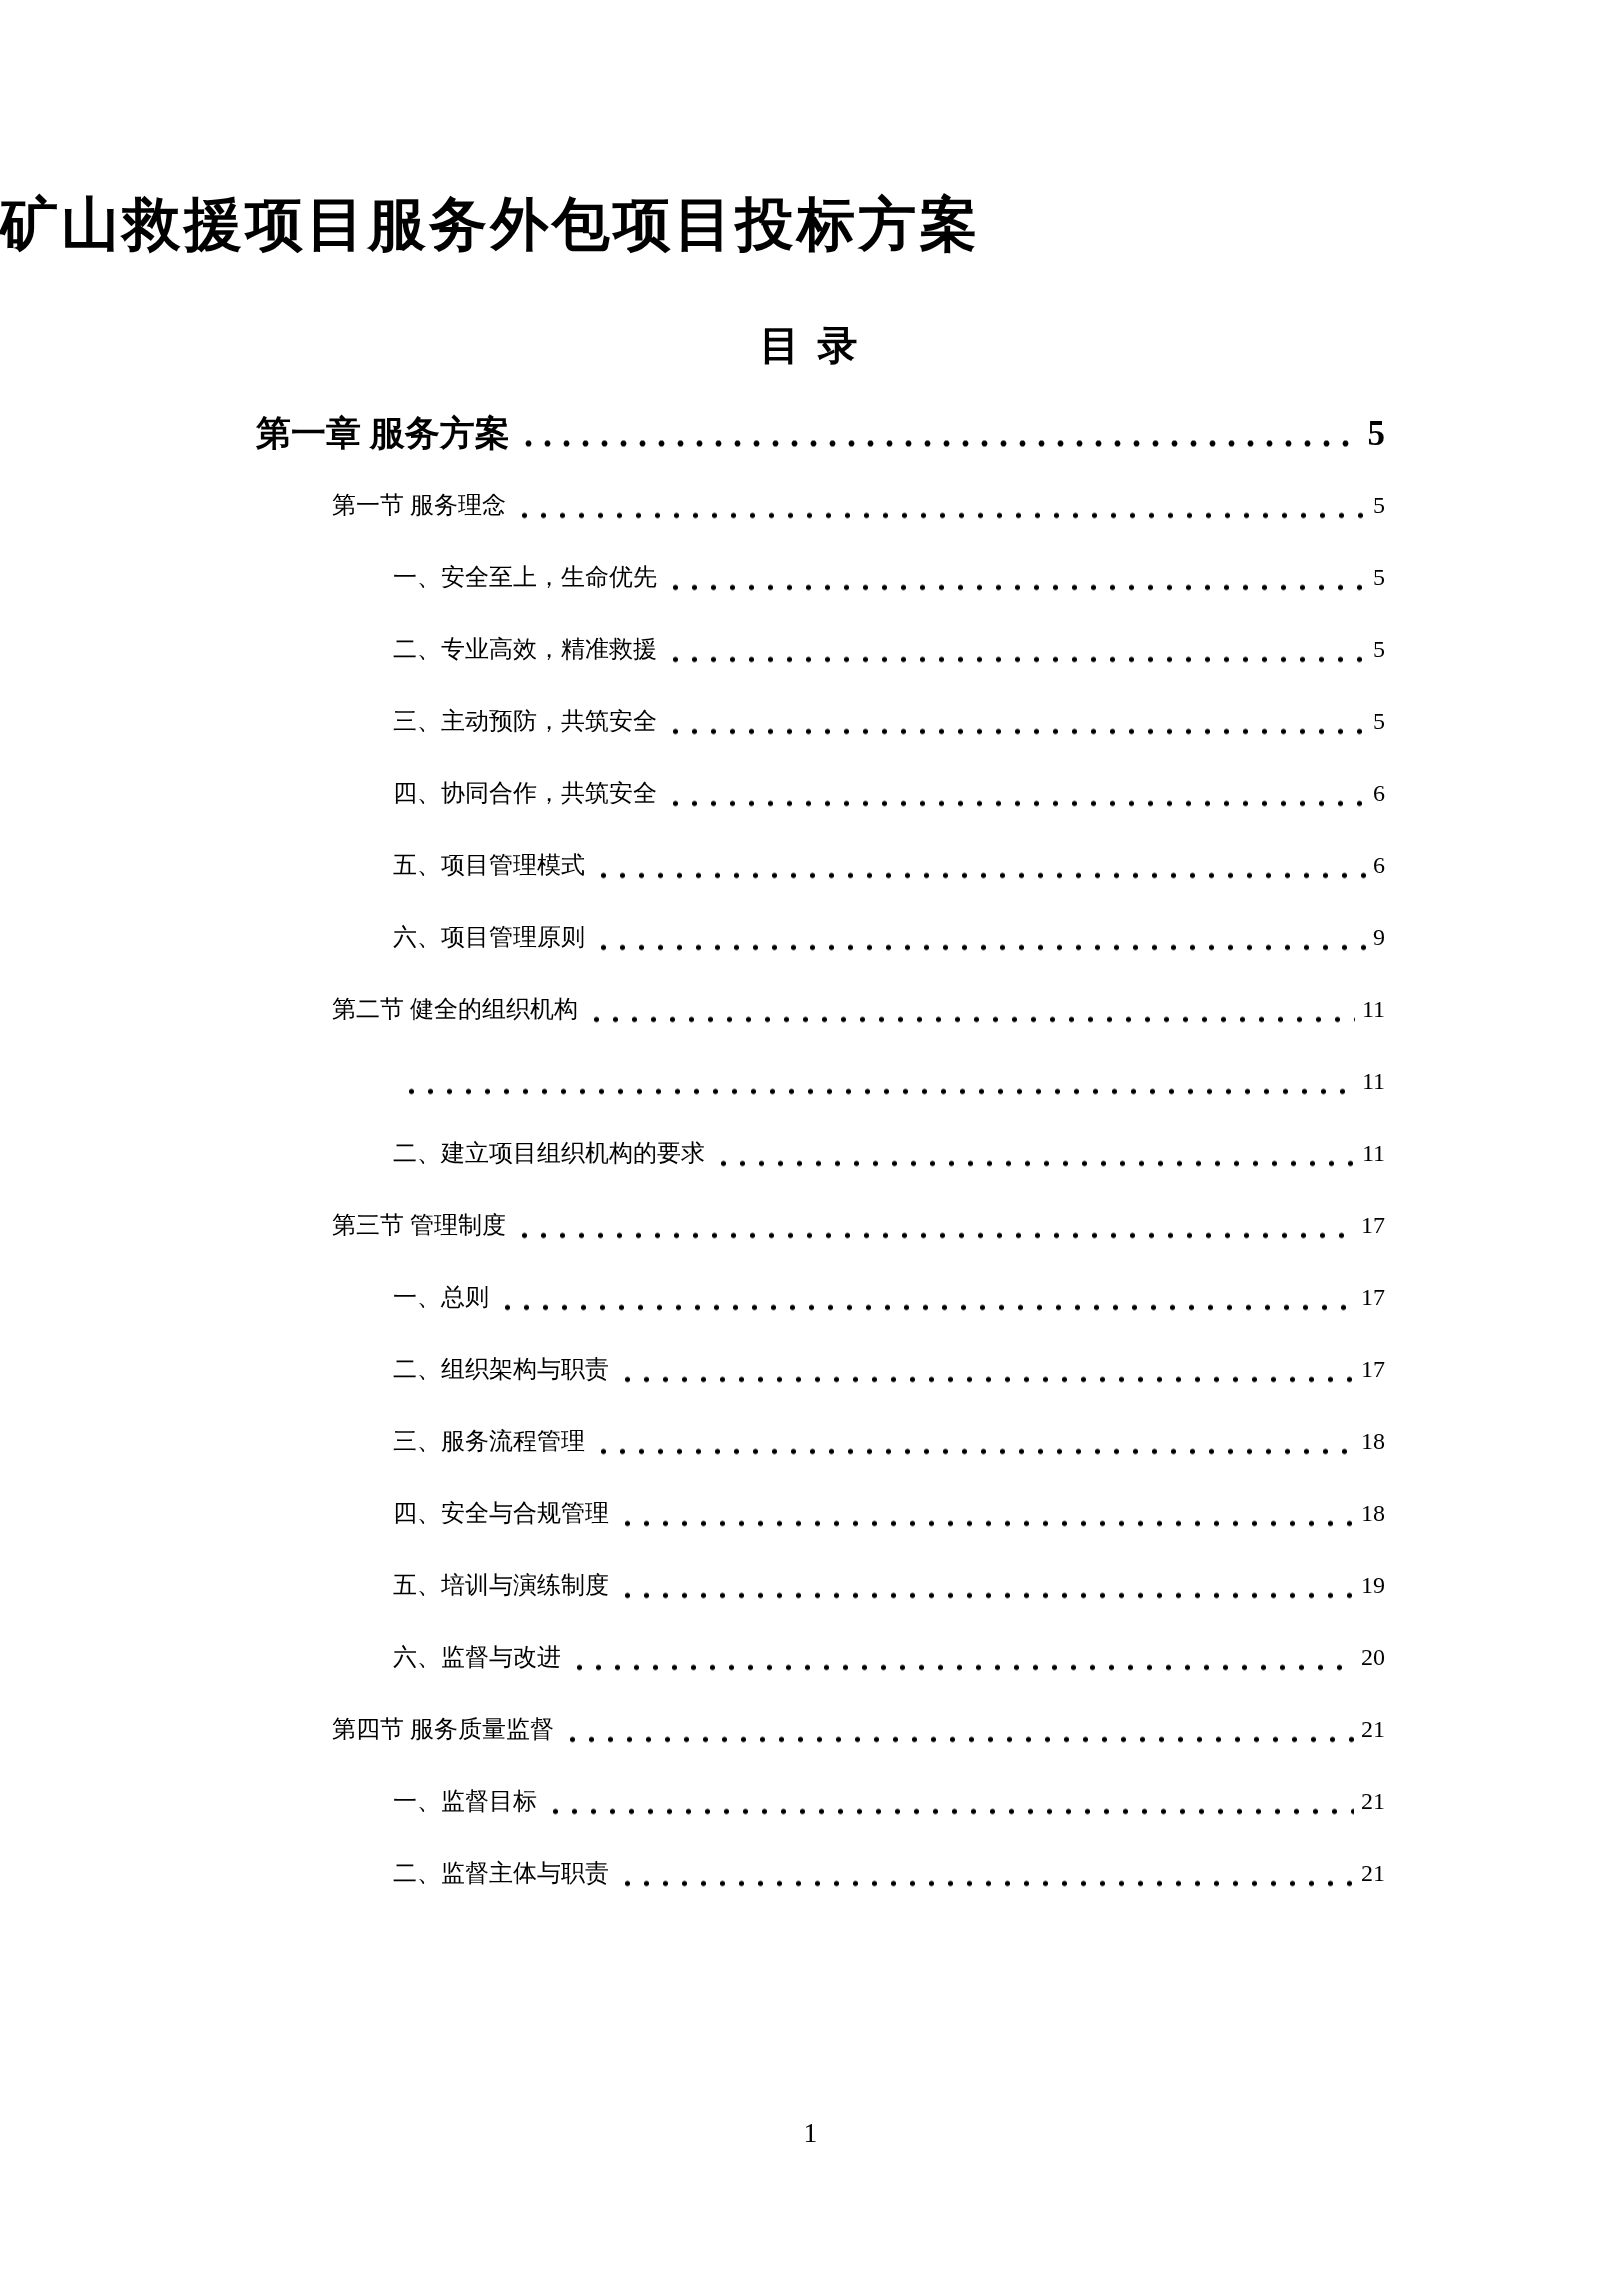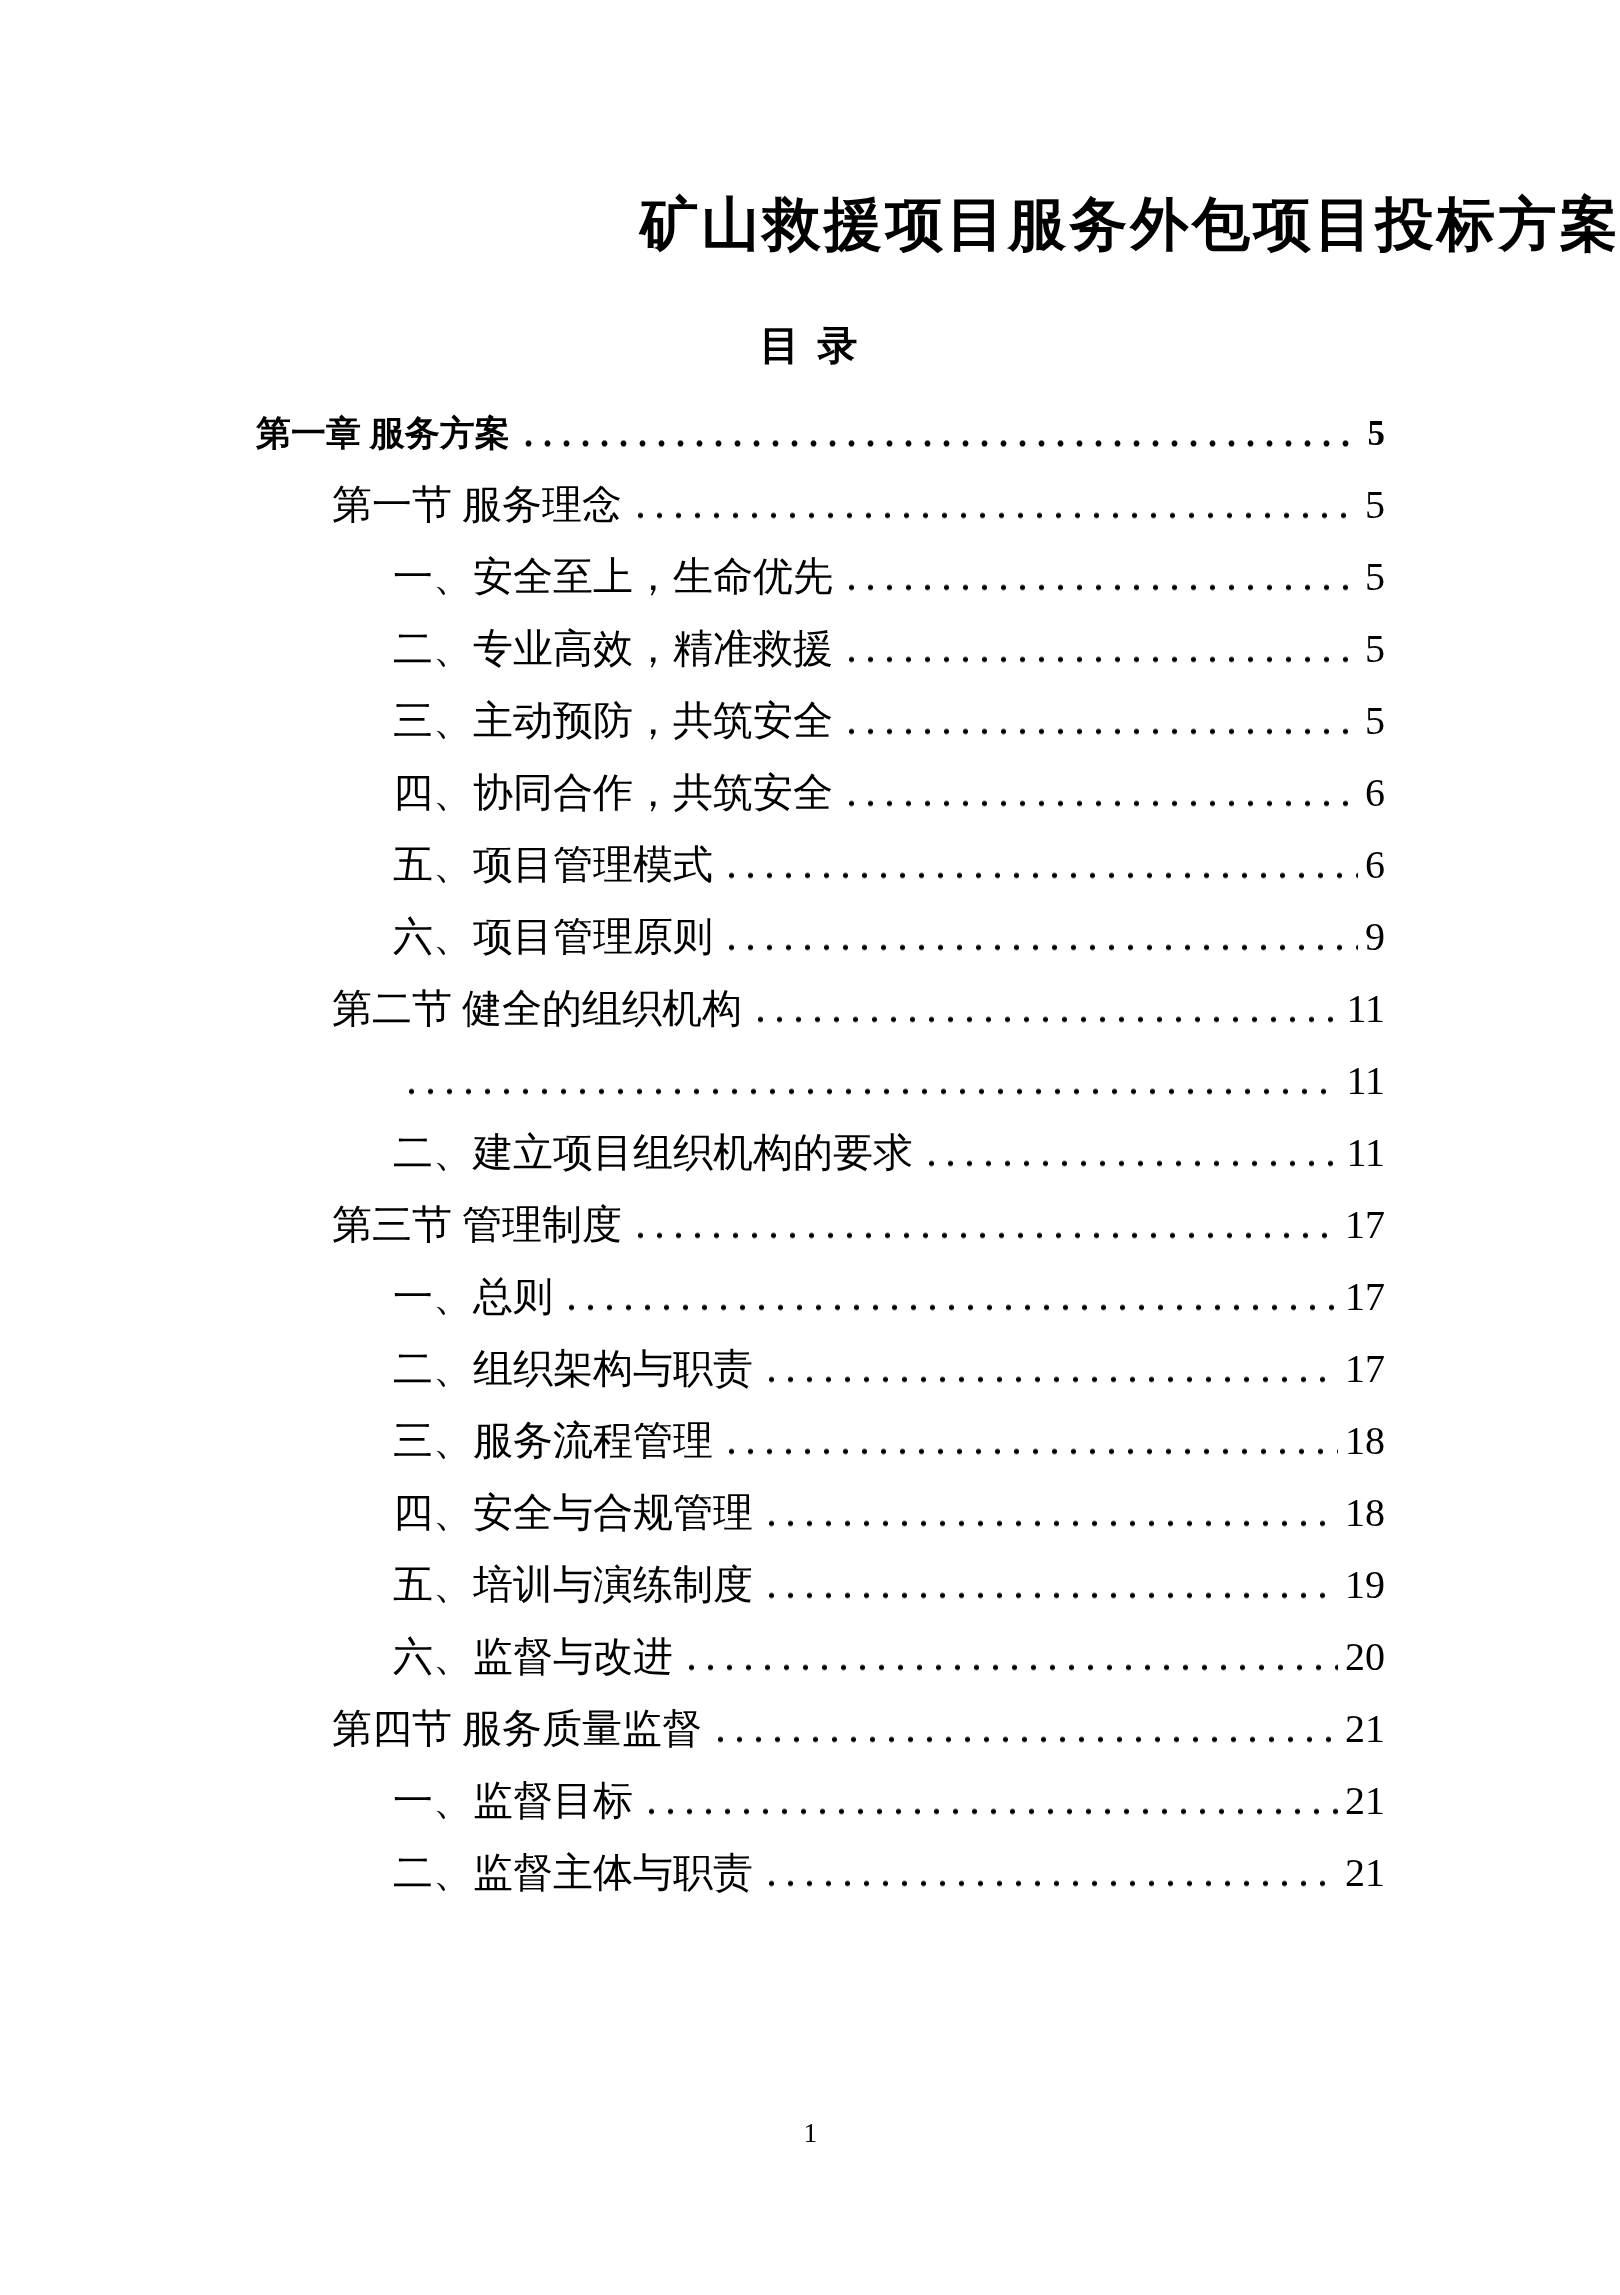--- a/index.html
+++ b/index.html
@@ -10,21 +10,21 @@
     background: #ffffff;
     color: #000000;
     font-family: "Liberation Serif", "DejaVu Serif", serif;
     overflow: hidden;
   }
   .doc-title {
     position: absolute;
     top: 192px;
     left: 0;
     width: 100%;
-    text-align: right;
+    text-align: left;
     font-size: 58px;
     line-height: 1.15;
     font-weight: 700;
     letter-spacing: 3.3px;
     white-space: nowrap;
   }
   .toc-heading {
     position: absolute;
     top: 322px;
     left: 0;
@@ -38,21 +38,21 @@
   .toc {
     position: absolute;
     top: 397px;
     left: 256px;
     width: 1129px;
   }
   .toc-row {
     display: flex;
     align-items: center;
     height: 72px;
-    font-size: 40px;
+    font-size: 24px;
     line-height: 1;
     white-space: nowrap;
   }
   .toc-row.lvl1 { font-weight: 700; font-size: 35px; padding-left: 0; }
   .toc-row.lvl2 { padding-left: 76px; }
   .toc-row.lvl3 { padding-left: 137px; }
   .toc-label { flex: 0 0 auto; }
   .leader {
     flex: 1 1 auto;
     height: 7.9px;

